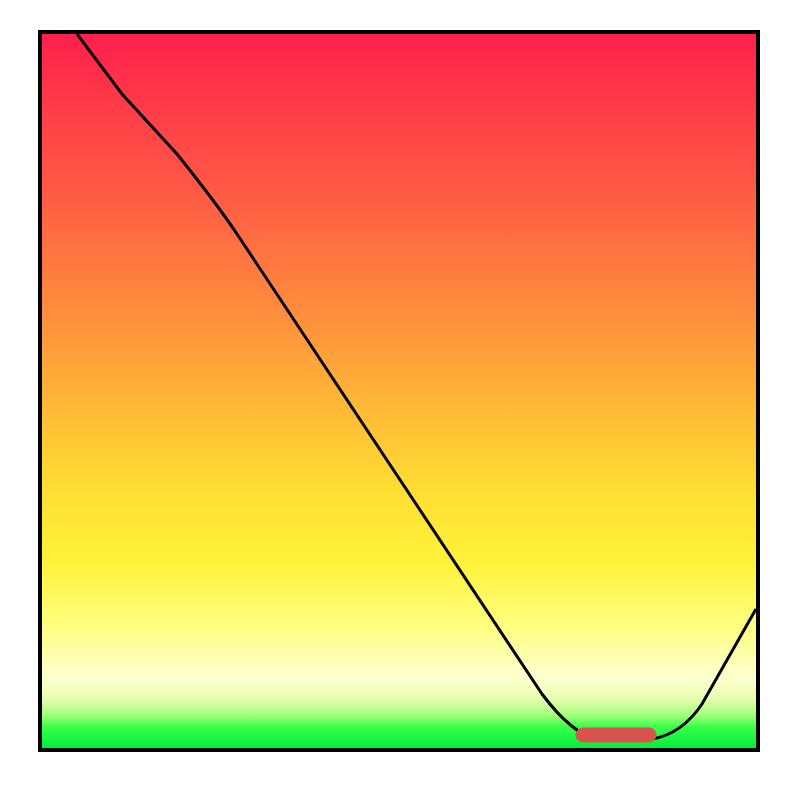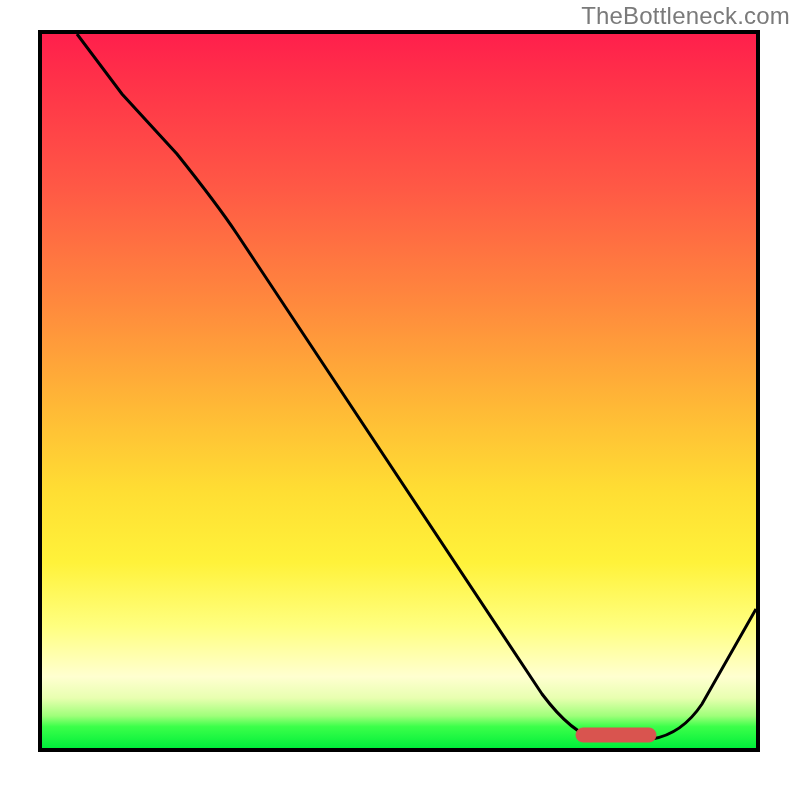--- a/index.html
+++ b/index.html
@@ -69,21 +69,20 @@
   .marker {
     fill: #d9544f;
     stroke: #d9544f;
   }
 </style>
 </head>
 <body>
 
 <div class="canvas">
 
-  <div class="watermark">TheBottleneck.com</div>
 
   <div class="plot-frame">
 
     <svg class="overlay" viewBox="0 0 714 714" preserveAspectRatio="none">
 
       <path class="curve-path" d="M 35 0
                L 80 60
                L 135 120
                Q 175 170 195 200
                L 500 660

